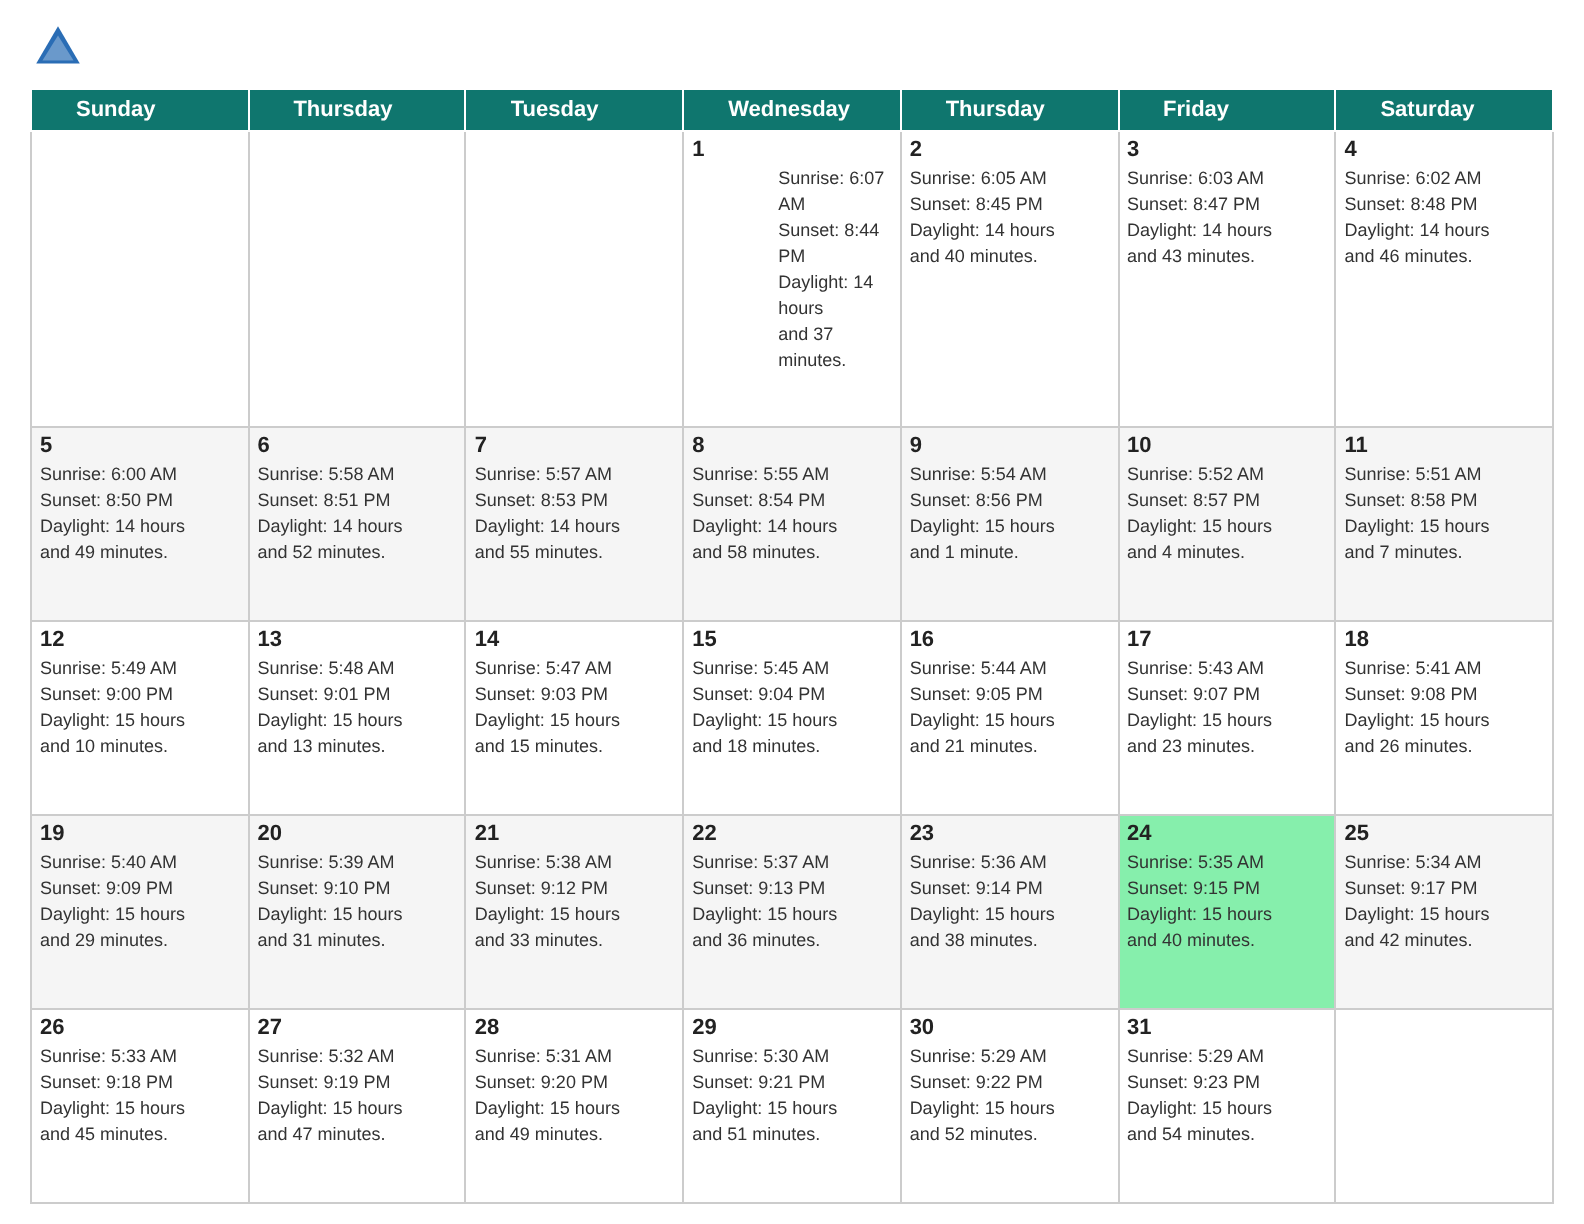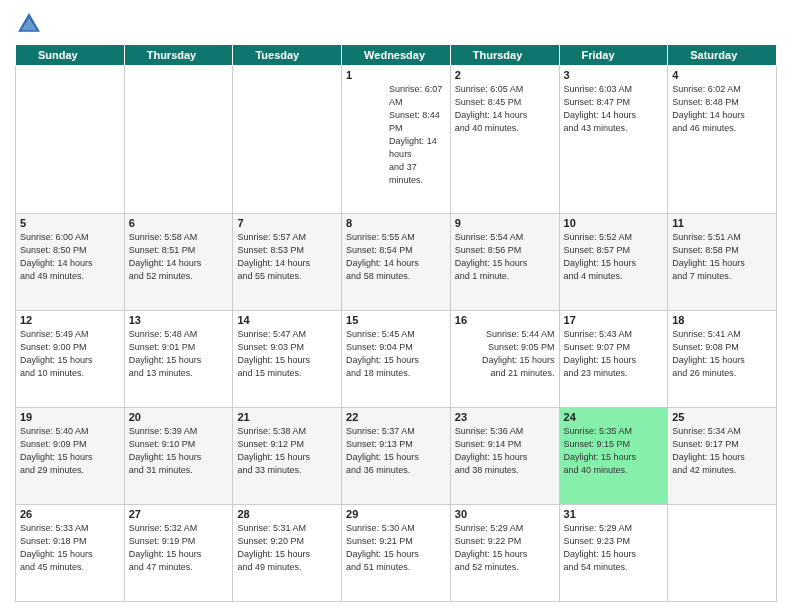--- a/index.html
+++ b/index.html
@@ -243,21 +243,21 @@
           </td>
           <td>
             <span class="day-num">15</span>
             <div class="day-info" style="white-space: pre-line;">Sunrise: 5:45 AM
 Sunset: 9:04 PM
 Daylight: 15 hours
 and 18 minutes.</div>
           </td>
           <td>
             <span class="day-num">16</span>
-            <div class="day-info" style="white-space: pre-line; text-align: right;">Sunrise: 5:44 AM
+            <div class="day-info" style="white-space: pre-line;">Sunrise: 5:44 AM
 Sunset: 9:05 PM
 Daylight: 15 hours
 and 21 minutes.</div>
           </td>
           <td>
             <span class="day-num">17</span>
             <div class="day-info" style="white-space: pre-line;">Sunrise: 5:43 AM
 Sunset: 9:07 PM
 Daylight: 15 hours
 and 23 minutes.</div>

